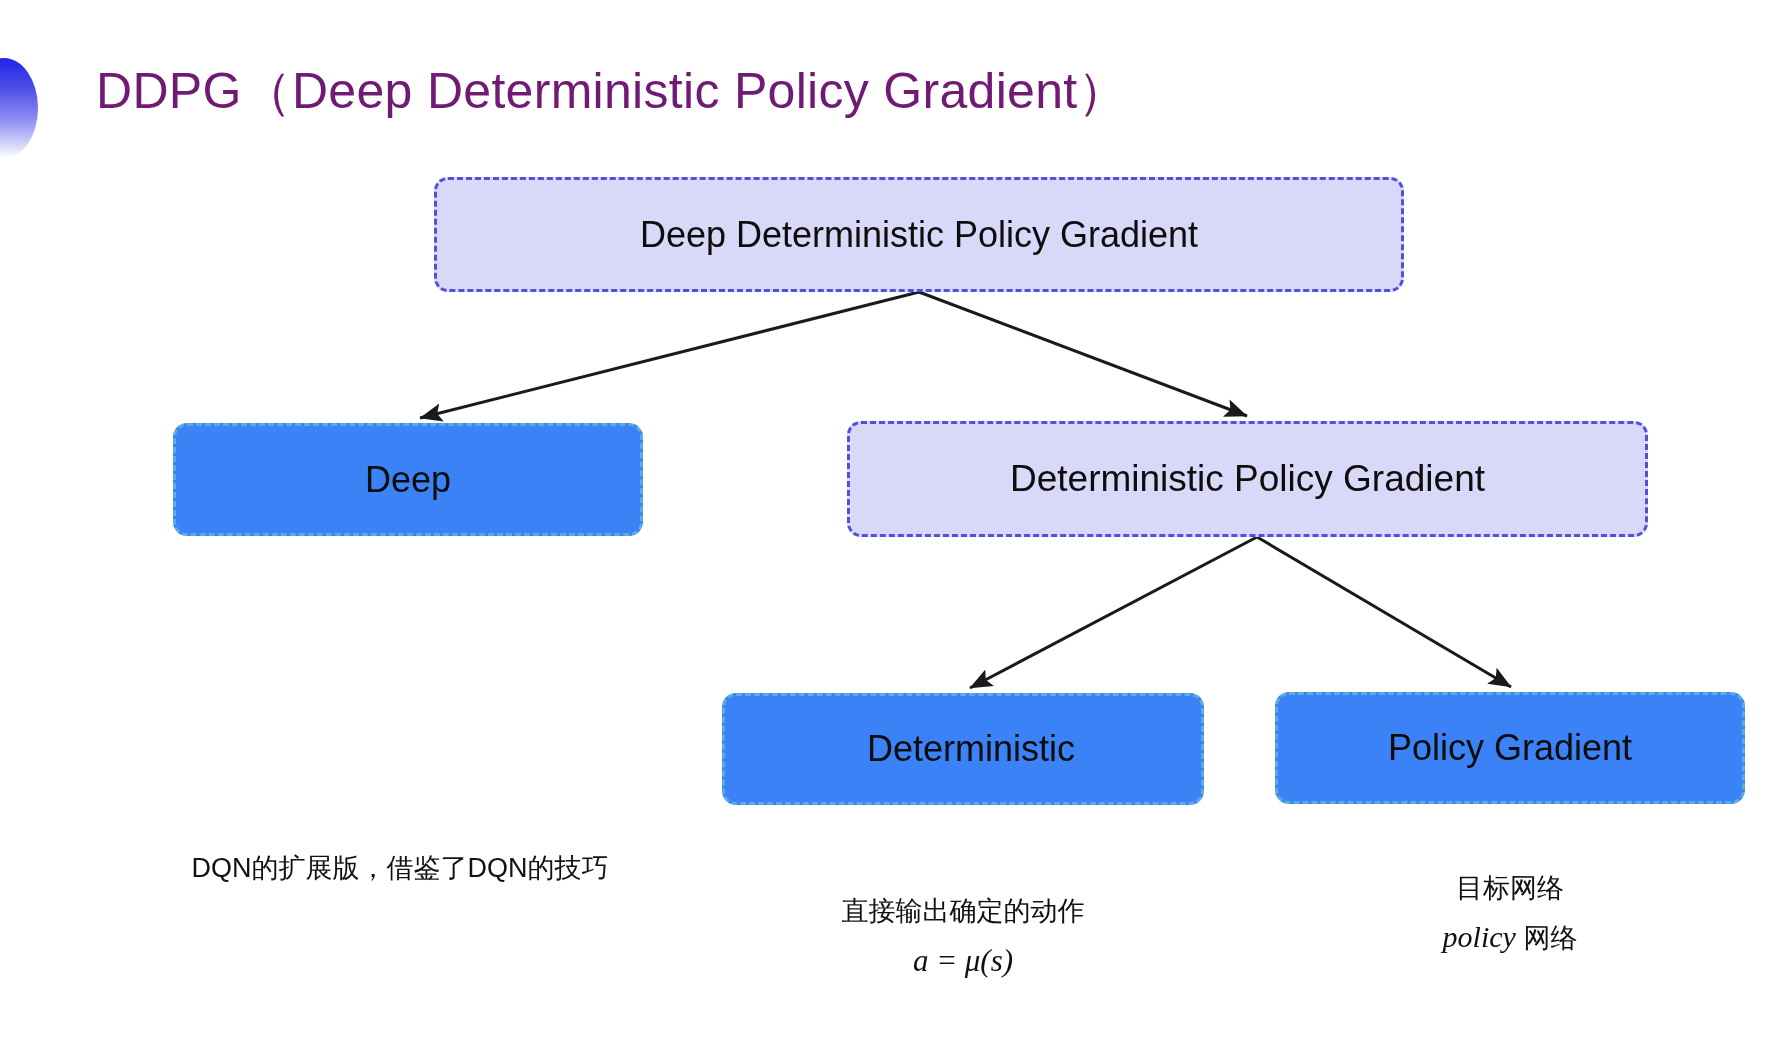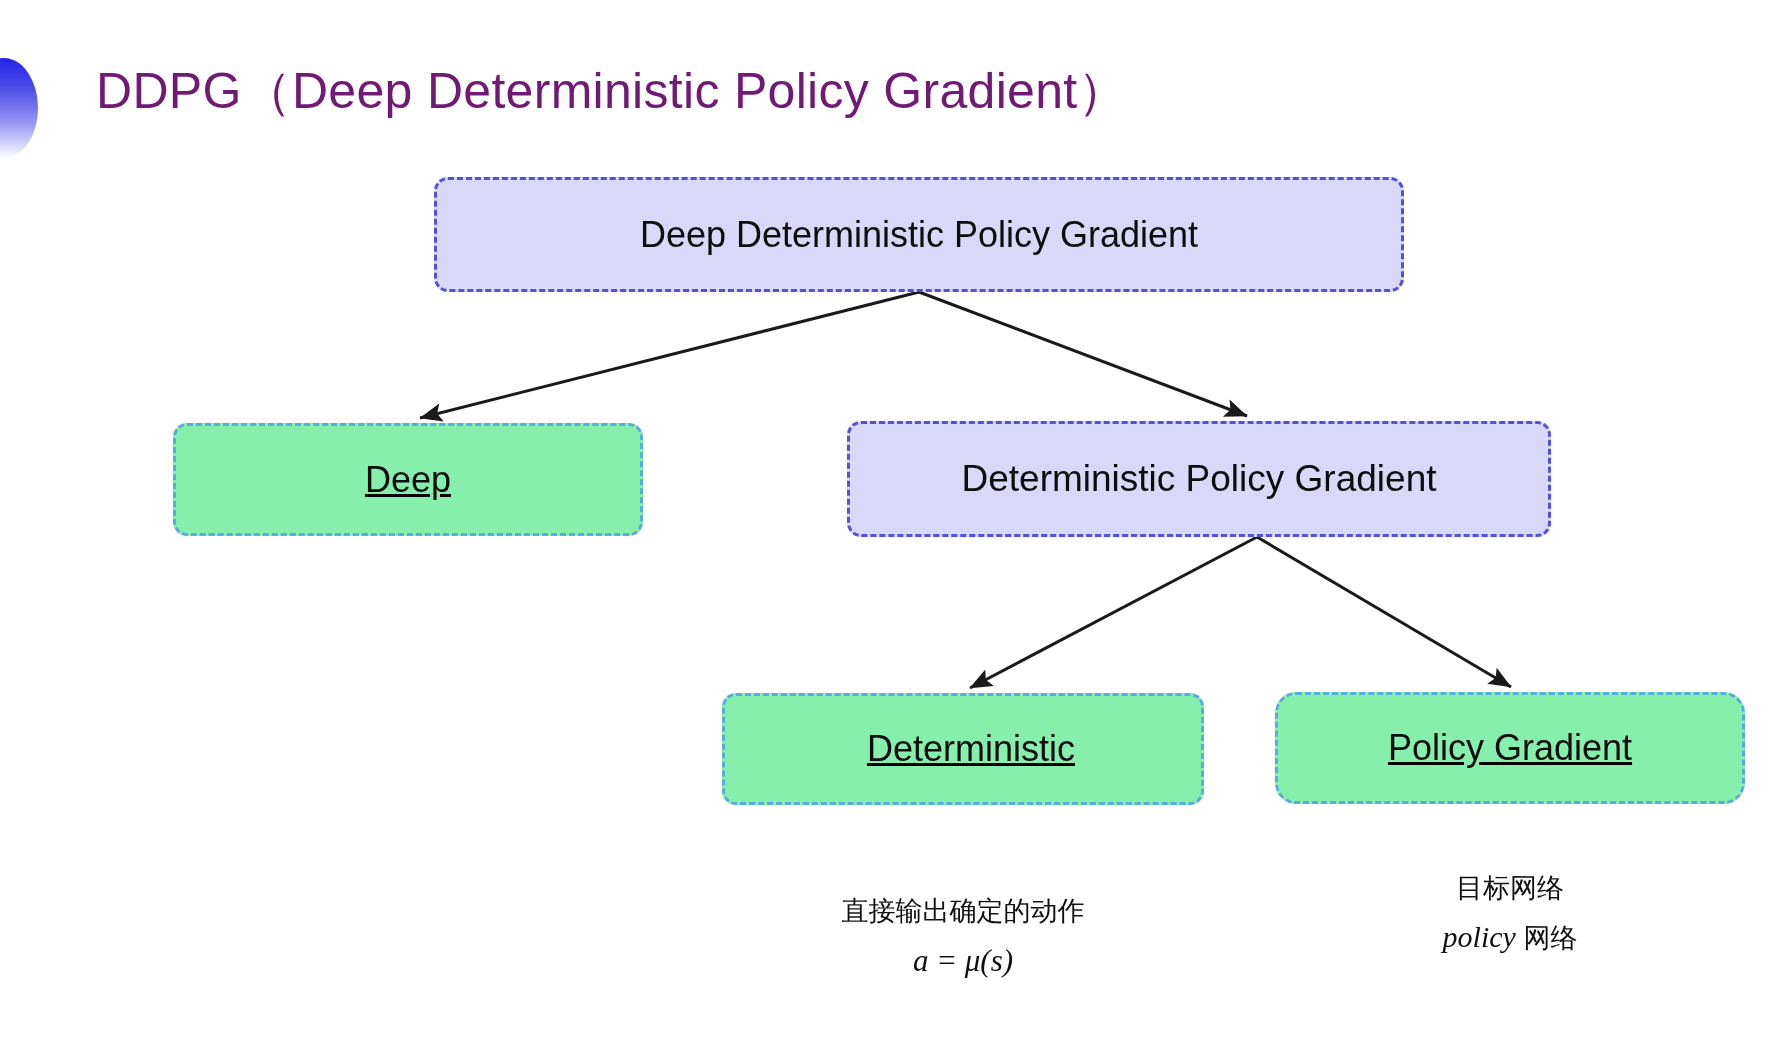--- a/index.html
+++ b/index.html
@@ -70,30 +70,29 @@
     color: #0d0d0d;
     font-weight: 400;
     line-height: 1.1;
     padding: 0 10px;
   }
   .node.purple {
     background: #d9d8f8;
     border-color: #5350dd;
   }
   .node.cyan {
-    background: #86efac;
+    background: #3b82f6;
     border-color: #59ace0;
-    text-decoration: underline;
   }
 
   #node-root   { left: 434px; top: 177px;  width: 970px;  height: 115px; }
   #node-deep   { left: 173px; top: 423px;  width: 470px;  height: 113px; }
-  #node-dpg    { left: 847px; top: 421px;  width: 704px;  height: 116px; }
+  #node-dpg    { left: 847px; top: 421px;  width: 801px;  height: 116px; }
   #node-det    { left: 722px; top: 693px;  width: 482px;  height: 112px; padding-left: 16px; }
-  #node-pg     { left: 1275px; top: 692px; width: 470px;  height: 112px; border-radius: 21px; }
+  #node-pg     { left: 1275px; top: 692px; width: 470px;  height: 112px; }
 
   #node-root .node-label { font-size: 36px; }
   #node-dpg  .node-label { font-size: 37px; }
 
   
   .caption {
     position: absolute;
     color: #111111;
     font-size: 27px;
     line-height: 1.72;
@@ -164,20 +163,21 @@
 
   <div id="node-det" class="node cyan">
     <span class="node-label">Deterministic</span>
   </div>
 
   <div id="node-pg" class="node cyan">
     <span class="node-label">Policy Gradient</span>
   </div>
 
   <div id="caption-deep" class="caption">
+    <div class="ln1">DQN的扩展版，借鉴了DQN的技巧</div>
   </div>
 
   <div id="caption-det" class="caption">
     <div>直接输出确定的动作</div>
     <div class="math">a = μ(s)</div>
   </div>
 
   <div id="caption-pg" class="caption">
     <div>目标网络</div>
     <div><span class="ser">policy</span><span> 网络</span></div>

